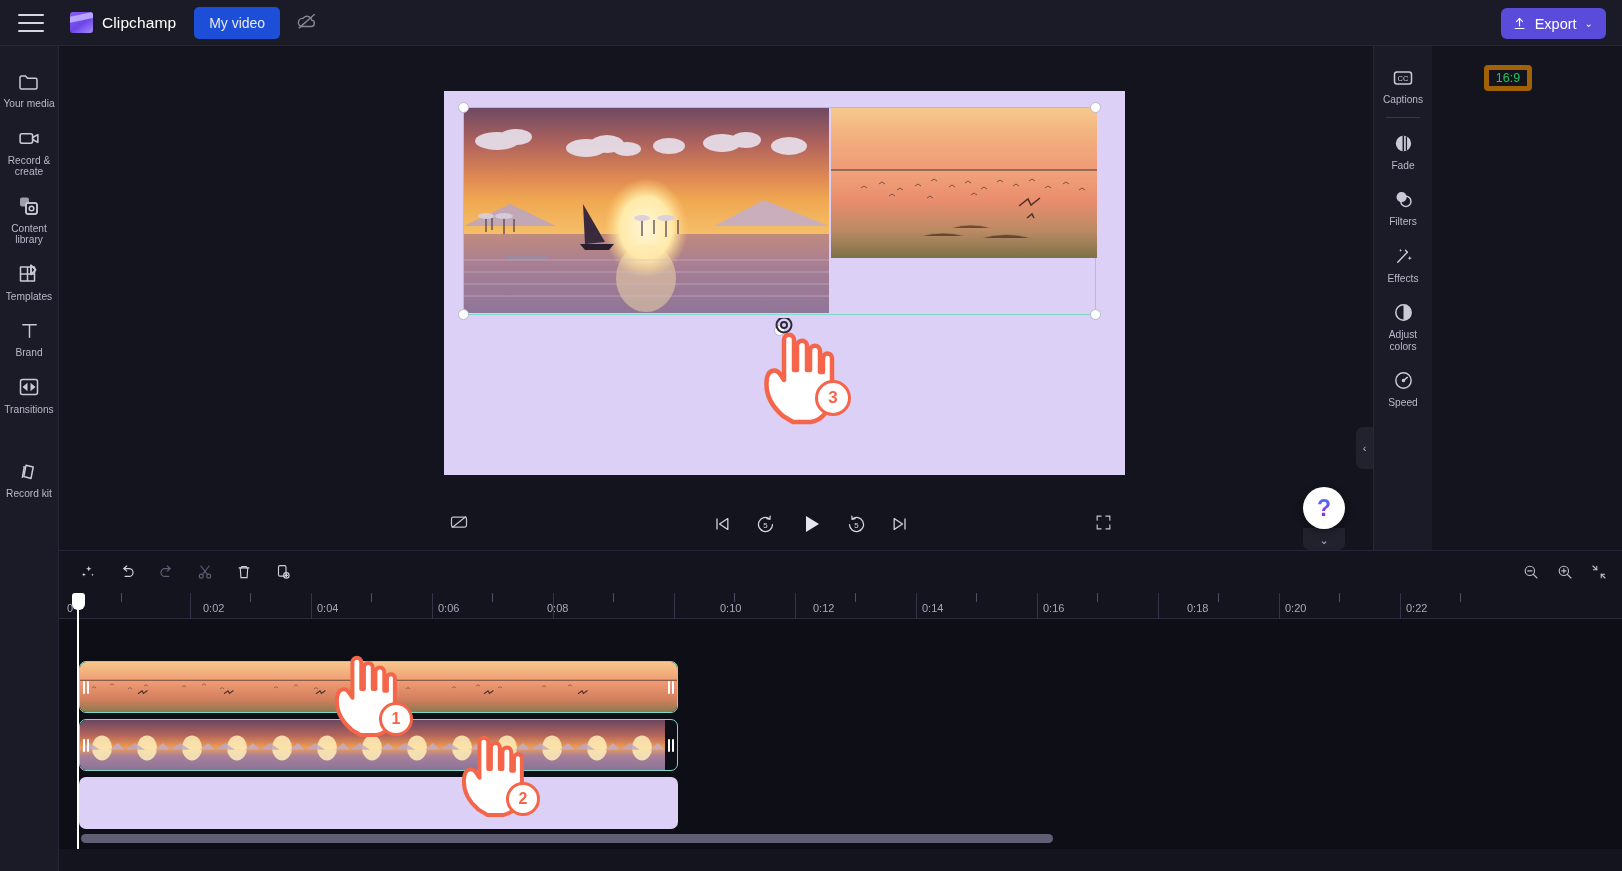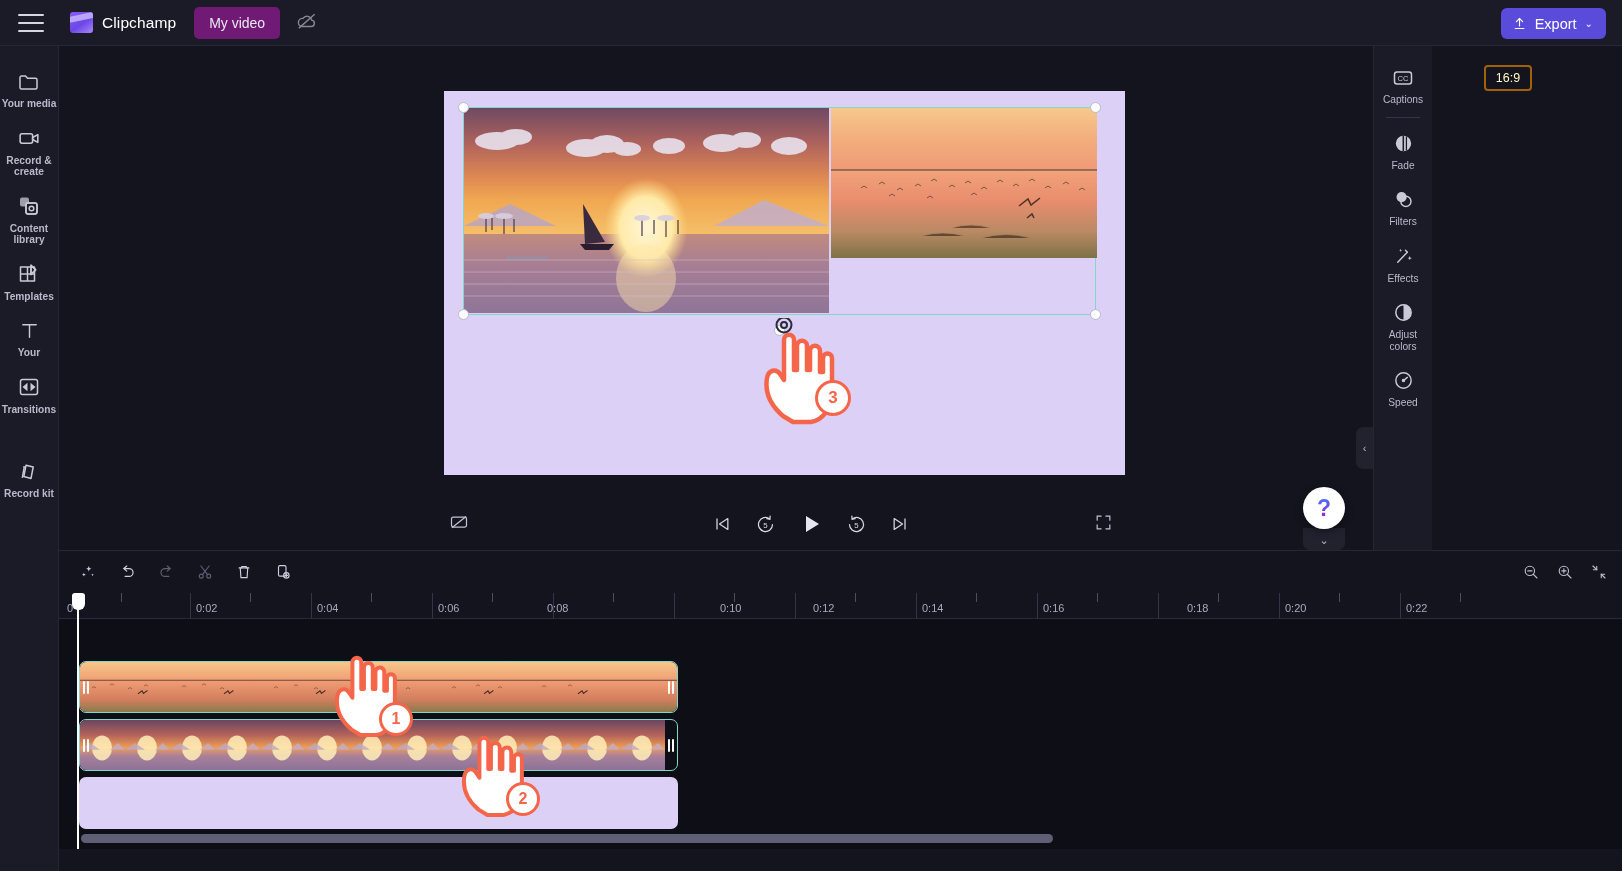--- a/index.html
+++ b/index.html
@@ -21,37 +21,37 @@
     display: flex; flex-direction: column; justify-content: space-between; }
   .hamburger i { display: block; height: 2px; background: #d6d6e2; border-radius: 1px; }
   .brand { display: flex; align-items: center; margin-left: 26px; gap: 9px; }
   .brand-logo { width: 23px; height: 21px; border-radius: 3px;
     background: linear-gradient(145deg,#8b5cf6 0%,#6d46e8 55%,#a78bfa 100%);
     position: relative; overflow: hidden; }
   .brand-logo:before { content:""; position:absolute; top:2px; left:-3px; width:32px; height:6px;
     background: #c4b5fd; transform: rotate(-12deg); opacity:.85; }
   .brand-name { color: #ffffff; font-size: 15.5px; letter-spacing: .1px; }
   .video-title {
-    margin-left: 18px; background: #701a75; color: #e9e9f2;
+    margin-left: 18px; background: #1d4ed8; color: #e9e9f2;
     font-size: 14px; padding: 8px 15px; border-radius: 5px; cursor: pointer;
   }
   .cloud-off { margin-left: 16px; cursor: pointer; opacity: .62; }
   .export-btn {
     position: absolute; right: 16px; top: 8px;
     background: #5b4bdb; color: #fff; border: none; border-radius: 6px;
     height: 31px; padding: 0 13px 0 11px; display: flex; align-items: center; gap: 8px;
     font-size: 14.5px; cursor: pointer;
   }
   .export-btn .chev { font-size: 10px; opacity: .95; }
 
   
   .leftrail {
     position: absolute; top: 46px; left: 0; width: 59px; height: 825px;
     background: #1b1b27; border-right: 1px solid #26263a;
-    display: flex; flex-direction: column; align-items: center; padding-top: 14px; font-weight: bold;
+    display: flex; flex-direction: column; align-items: center; padding-top: 14px;
   }
   .rail-item { width: 59px; padding: 9px 2px 7px; text-align: center; cursor: pointer; }
   .rail-item .ico { height: 25px; display:flex; align-items:center; justify-content:center; color:#c9c9d8; }
   .rail-item .lbl { color: #b9b9cb; font-size: 10.2px; line-height: 11.5px; margin-top: 4px; }
   .rail-collapse {
     position: absolute; left: 59px; top: 390px; width: 17px; height: 42px;
     background: #22222f; border-radius: 0 7px 7px 0; color: #b3b3c6;
     display: flex; align-items: center; justify-content: center; font-size: 11px; cursor: pointer;
   }
 
@@ -68,21 +68,21 @@
     display: flex; align-items: center; justify-content: center; font-size: 11px; cursor: pointer;
   }
 
   
   .stage {
     position: absolute; top: 46px; left: 59px; width: 1504px; height: 504px;
     background: #14141f;
   }
   .ratio-btn {
     position: absolute; top: 19px; right: 31px; width: 48px; height: 26px;
-    border: 2px solid #a16207; border-radius: 4px; color: #fef9c3;
+    border: 5px solid #a16207; border-radius: 4px; color: #22c55e;
     font-size: 12.5px; display: flex; align-items: center; justify-content: center; cursor: pointer;
   }
   .canvas {
     position: absolute; left: 385px; top: 45px; width: 681px; height: 384px;
     background: #ddd0f7;
   }
   .sel-box {
     position: absolute; left: 19px; top: 16px; width: 633px; height: 208px;
     border: 1.6px solid #7fd8c8;
   }
@@ -254,21 +254,21 @@
       <div class="lbl">Templates</div>
     </div>
 
     <div class="rail-item">
       <div class="ico">
         <svg width="23" height="23" viewBox="0 0 24 24" fill="none" stroke="currentColor" stroke-width="1.5" stroke-linecap="round">
           <line x1="5" y1="6" x2="19" y2="6"></line>
             <line x1="12" y1="6" x2="12" y2="19"></line>
         </svg>
       </div>
-      <div class="lbl">Your</div>
+      <div class="lbl">Brand</div>
     </div>
 
     <div class="rail-item">
       <div class="ico">
         <svg width="24" height="24" viewBox="0 0 24 24" fill="none" stroke="currentColor" stroke-width="1.5" stroke-linejoin="round">
           <rect x="3.5" y="4.5" width="17" height="15" rx="2"></rect>
           <path d="M5.5 12l5-4.3v8.6zM18.5 12l-5-4.3v8.6z" fill="currentColor" stroke="none"></path>
         </svg>
       </div>
       <div class="lbl">Transitions</div>
@@ -611,21 +611,21 @@
               <polyline points="15,19.5 15,15 19.5,15"></polyline>
           </svg>
         </div>
       </div>
     </div>
 
     <div class="ruler" id="ruler">
         <div class="tick-lbl" style="left: 8px;">0</div>
         <div class="tick" style="left: 62px;"></div>
         <div class="tick major" style="left: 131px;"></div>
-        <div class="tick-lbl" style="left: 137px;">0:02</div>
+        <div class="tick-lbl" style="left: 144px;">0:02</div>
         <div class="tick" style="left: 191px;"></div>
         <div class="tick major" style="left: 252px;"></div>
         <div class="tick-lbl" style="left: 258px;">0:04</div>
         <div class="tick" style="left: 312px;"></div>
         <div class="tick major" style="left: 373px;"></div>
         <div class="tick-lbl" style="left: 379px;">0:06</div>
         <div class="tick" style="left: 433px;"></div>
         <div class="tick major" style="left: 494px;"></div>
         <div class="tick-lbl" style="left: 488px;">0:08</div>
         <div class="tick" style="left: 554px;"></div>

